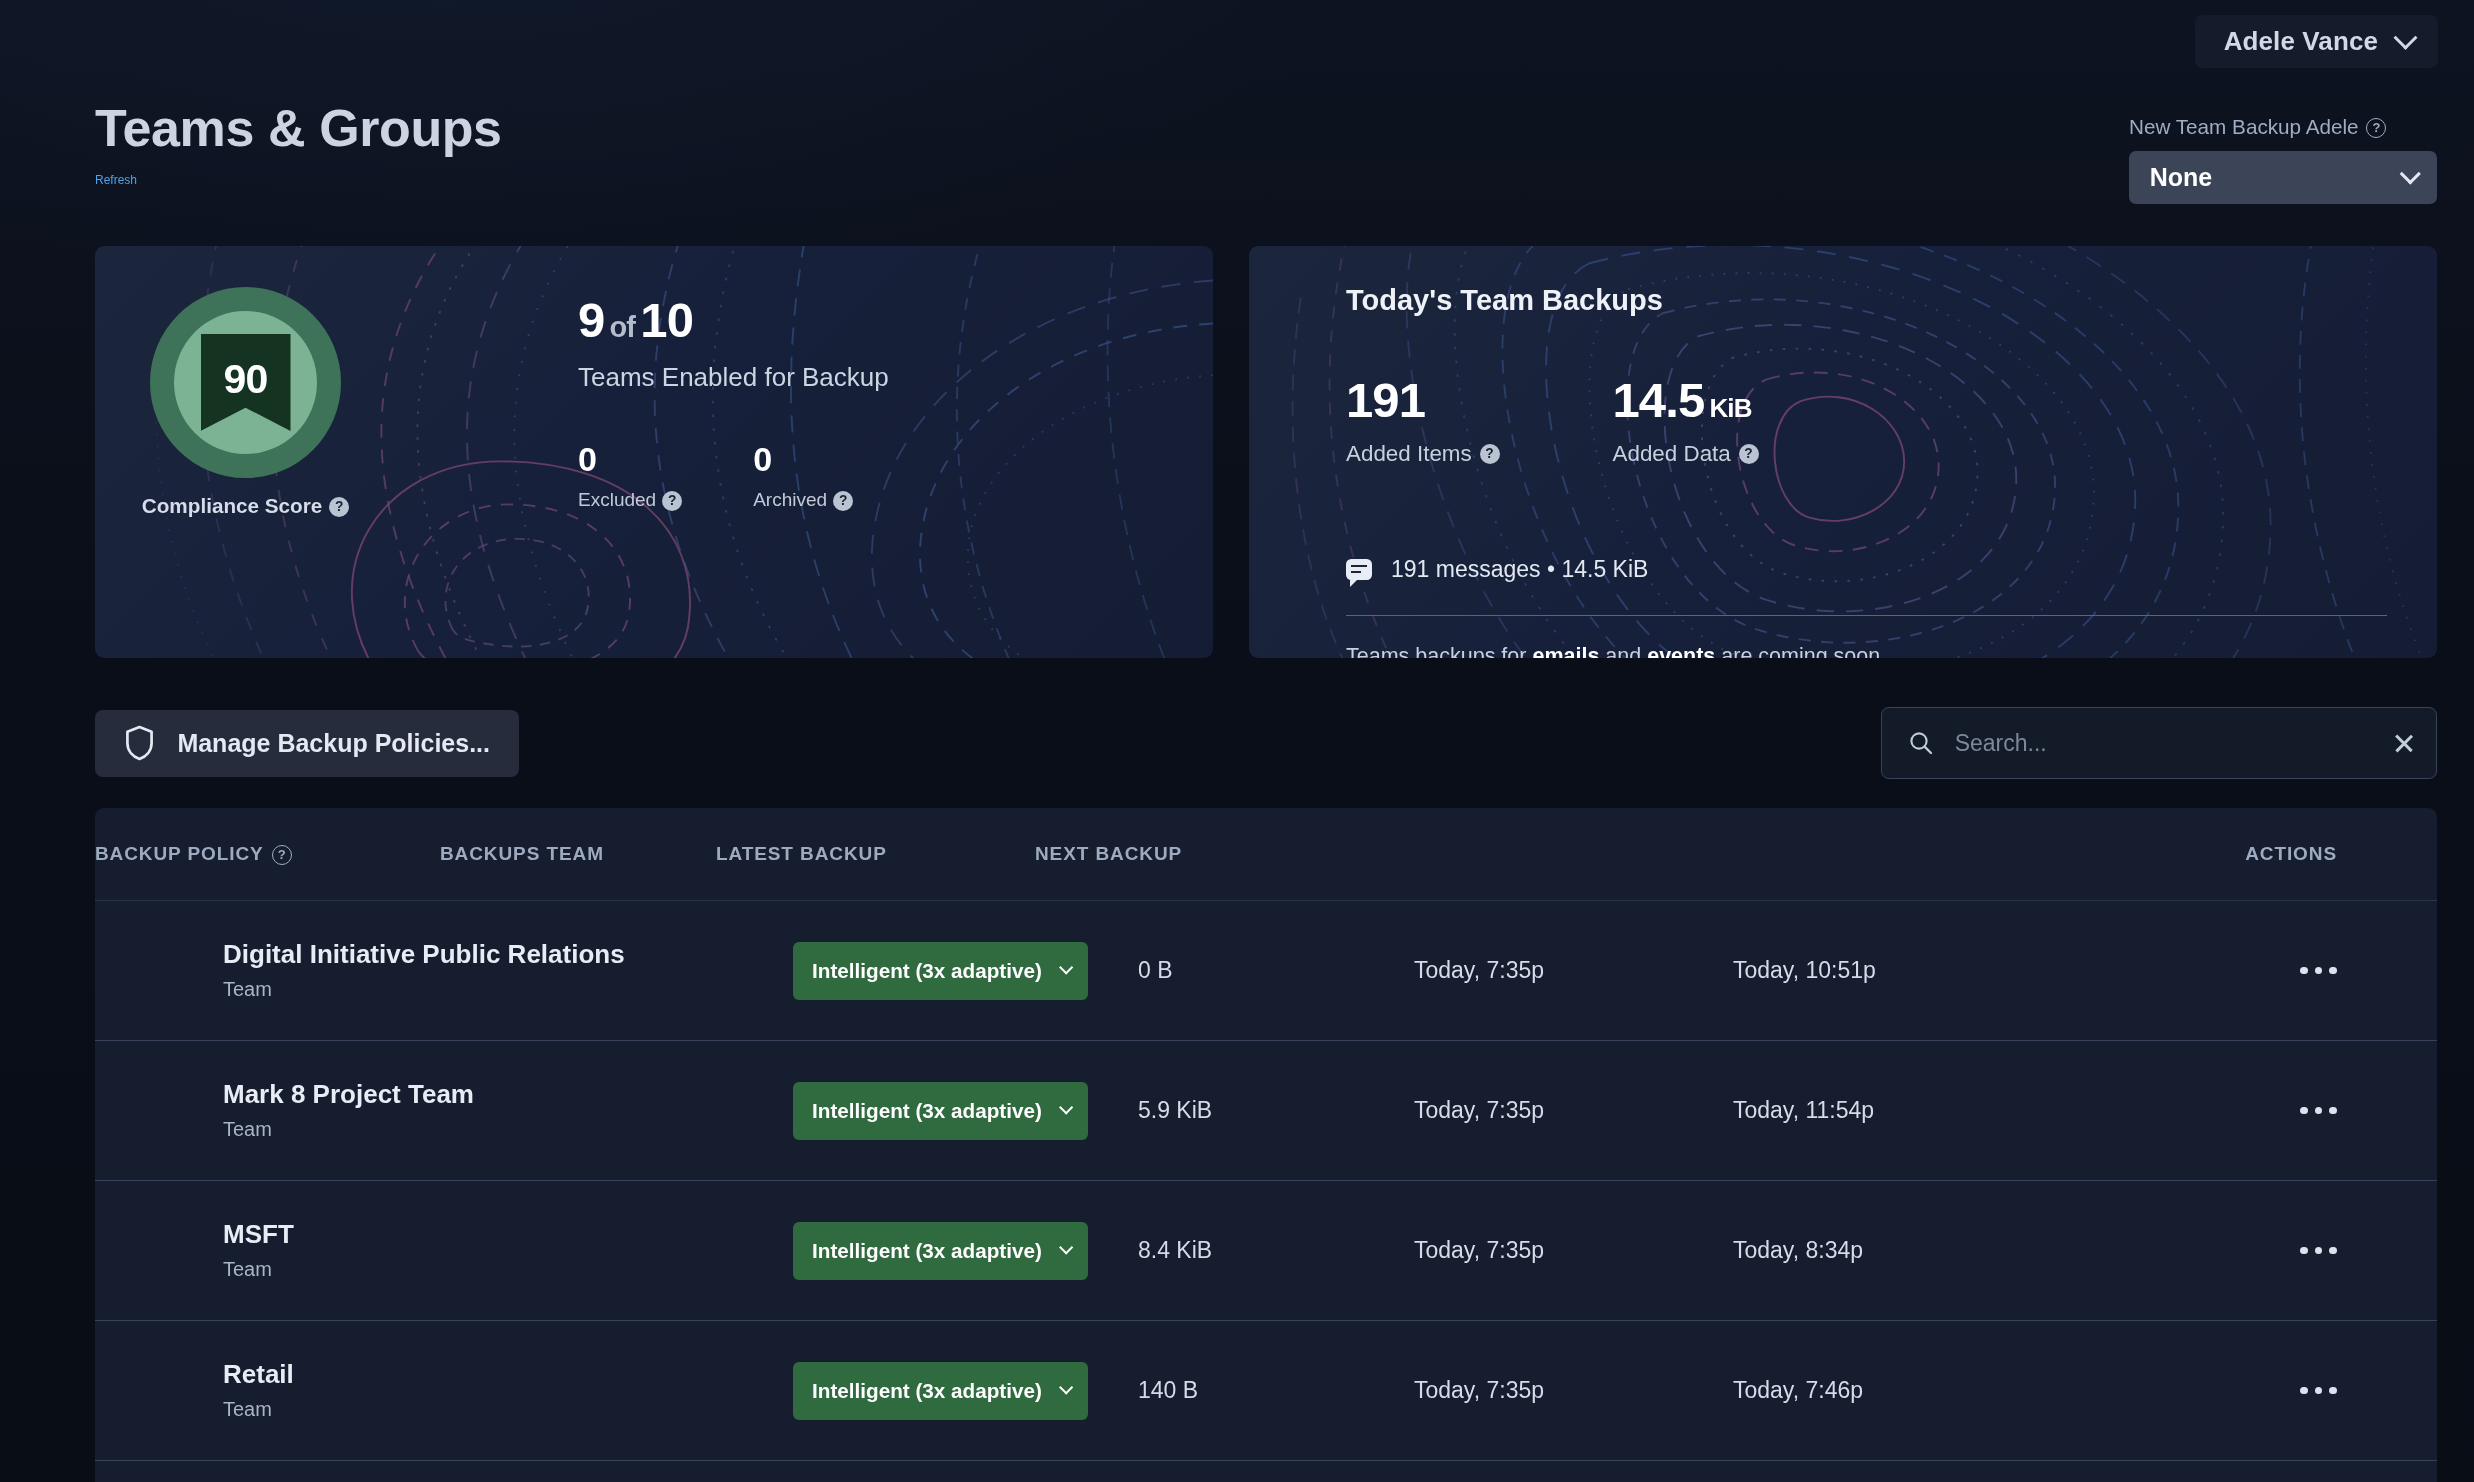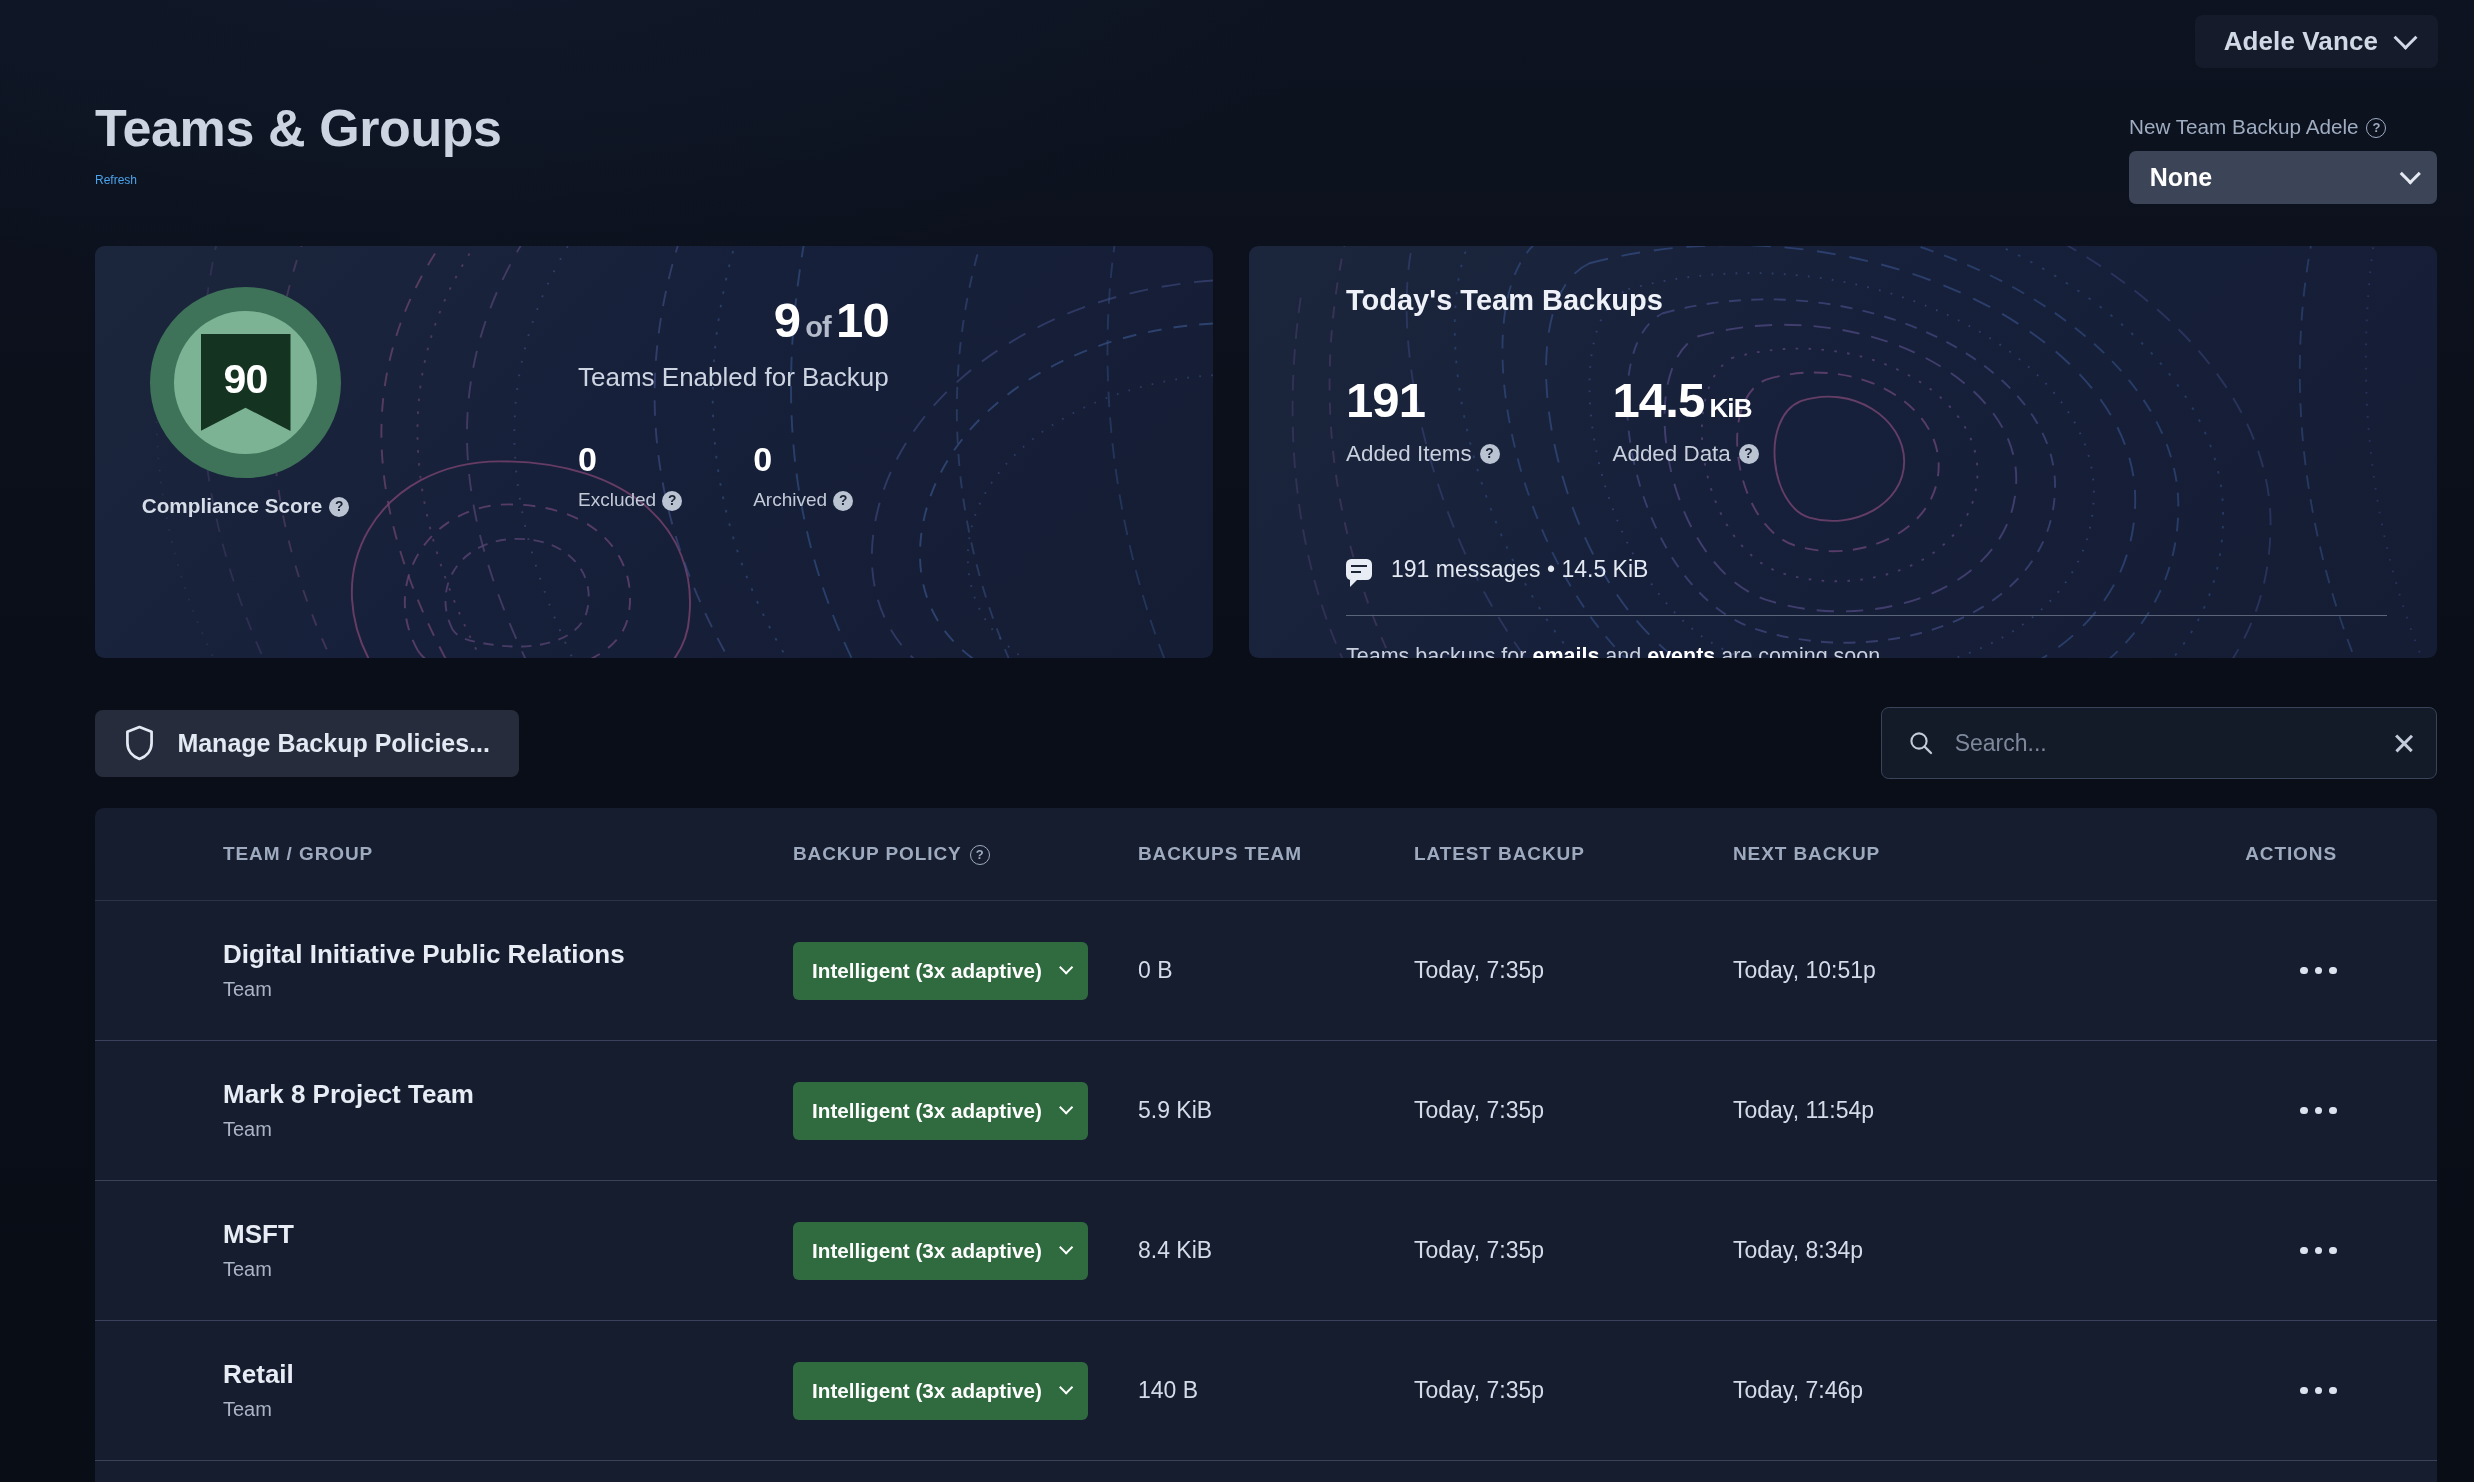--- a/index.html
+++ b/index.html
@@ -203,21 +203,21 @@
     font-weight: bold;
     color: #d6dde9;
     display: flex;
     align-items: center;
     justify-content: center;
     gap: 6.9px;
     white-space: nowrap;
   }
 
   
-  .enabled-block { position: absolute; left: 483px; top: 50px; text-align: right; }
+  .enabled-block { position: absolute; left: 483px; top: 50px; }
   .big-line { font-size: 49px; font-weight: bold; color: #ffffff; line-height: 1; letter-spacing: -0.9px; }
   .big-line .of { font-size: 29px; font-weight: bold; color: #b4bccb; padding: 0 5.2px; }
   .enabled-sub { margin-top: 17px; font-size: 26px; color: #cdd5e3; }
 
   .mini-stats { position: absolute; left: 483px; top: 196px; display: flex; gap: 71px; }
   .mini .num   { font-size: 34px; font-weight: bold; color: #ffffff; line-height: 1; }
   .mini .lbl   { margin-top: 13px; font-size: 19px; color: #c2cad8; display: flex; align-items: center; gap: 6px; white-space: nowrap; }
 
   
   .tb-title { position: absolute; left: 97px; top: 38px; font-size: 29px; font-weight: bold; color: #eef2f8; }
@@ -543,21 +543,20 @@
         <circle cx="11" cy="11" r="7.6" fill="none" stroke="#c2cbd9" stroke-width="2.1"></circle>
         <line x1="16.6" y1="16.6" x2="23" y2="23" stroke="#c2cbd9" stroke-width="2.3" stroke-linecap="round"></line>
       </svg>
       <input class="search-input" type="text" placeholder="Search..." style="">
       <span class="x-icon"></span>
     </div>
   </div>
 
   <div class="table-panel">
     <div class="thead">
-      <div class="th c-name">TEAM / GROUP</div>
       <div class="th c-policy">
         <span>BACKUP POLICY</span>
         <span class="help outline">?</span>
       </div>
       <div class="th c-size">BACKUPS TEAM</div>
       <div class="th c-latest">LATEST BACKUP</div>
       <div class="th c-next">NEXT BACKUP</div>
       <div class="th c-act">ACTIONS</div>
     </div>
 

